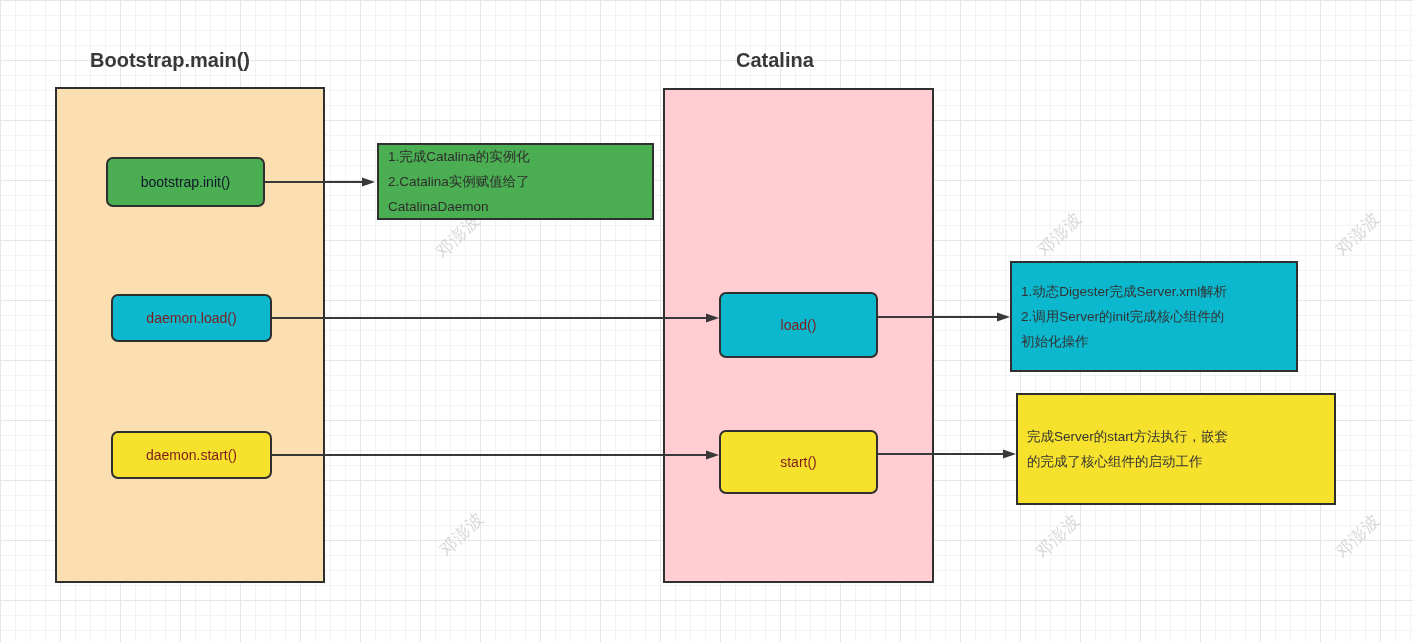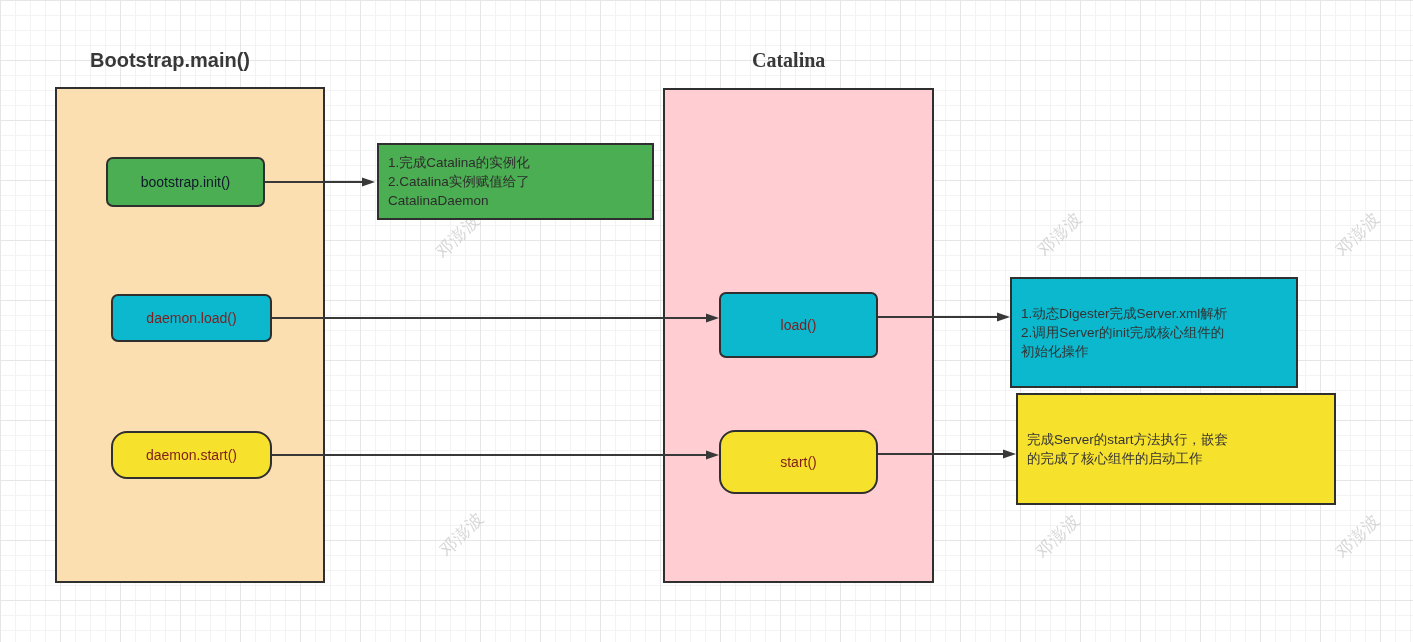--- a/index.html
+++ b/index.html
@@ -60,37 +60,37 @@
     box-sizing: border-box;
     display: flex;
     align-items: center;
     justify-content: center;
     font-size: 14px;
     color: #7f1d1d;
     white-space: nowrap;
   }
   .node-green  { background: #4cae52; color: #0f172a; }
   .node-cyan   { background: #0bb8ce; }
-  .node-yellow { background: #f6e12d; border-radius: 16px; }
+  .node-yellow { background: #f6e12d; }
 
   .note {
     position: absolute;
     z-index: 4;
     border: 2px solid #2f2f2f;
     box-sizing: border-box;
     display: flex;
     align-items: center;
     font-size: 13.5px;
-    line-height: 19px;
+    line-height: 25px;
     color: #333333;
     white-space: pre-line;
     padding: 4px 6px 4px 9px;
   }
   .note-green  { background: #4cae52; color: #2d2d2d; }
-  .note-cyan   { background: #0bb8ce; margin-top: 16px; }
+  .note-cyan   { background: #0bb8ce; }
   .note-yellow { background: #f6e12d; }
 
   #connectors {
     position: absolute;
     left: 0; top: 0;
     z-index: 3;
     pointer-events: none;
   }
 </style>
 </head>
@@ -101,21 +101,21 @@
   <div class="wm" style="left:458px; top:236px;">邓澎波</div>
   <div class="wm" style="left:762px; top:236px;">邓澎波</div>
   <div class="wm" style="left:1060px; top:234px;">邓澎波</div>
   <div class="wm" style="left:1358px; top:234px;">邓澎波</div>
   <div class="wm" style="left:462px; top:534px;">邓澎波</div>
   <div class="wm" style="left:762px; top:534px;">邓澎波</div>
   <div class="wm" style="left:1058px; top:536px;">邓澎波</div>
   <div class="wm" style="left:1358px; top:536px;">邓澎波</div>
 
   <div class="lane-title" style="left:90px; top:49px;">Bootstrap.main()</div>
-  <div class="lane-title" style="left:752px; top:49px;font-family:Liberation Serif, serif;">Catalina</div>
+  <div class="lane-title" style="left:736px; top:49px;">Catalina</div>
 
   <div class="lane lane-orange" style="left:55px; top:87px; width:270px; height:496px;"></div>
   <div class="lane lane-pink" style="left:663px; top:88px; width:271px; height:495px;"></div>
 
   <svg id="connectors" width="1413" height="642" viewBox="0 0 1413 642">
     <g>
       <line x1="265" y1="182" x2="363" y2="182" stroke-width="2" stroke="#383838"></line>
       <polygon points="375,182 362,177.5 362,186.5" fill="#383838"></polygon>
     </g>
     <g>

